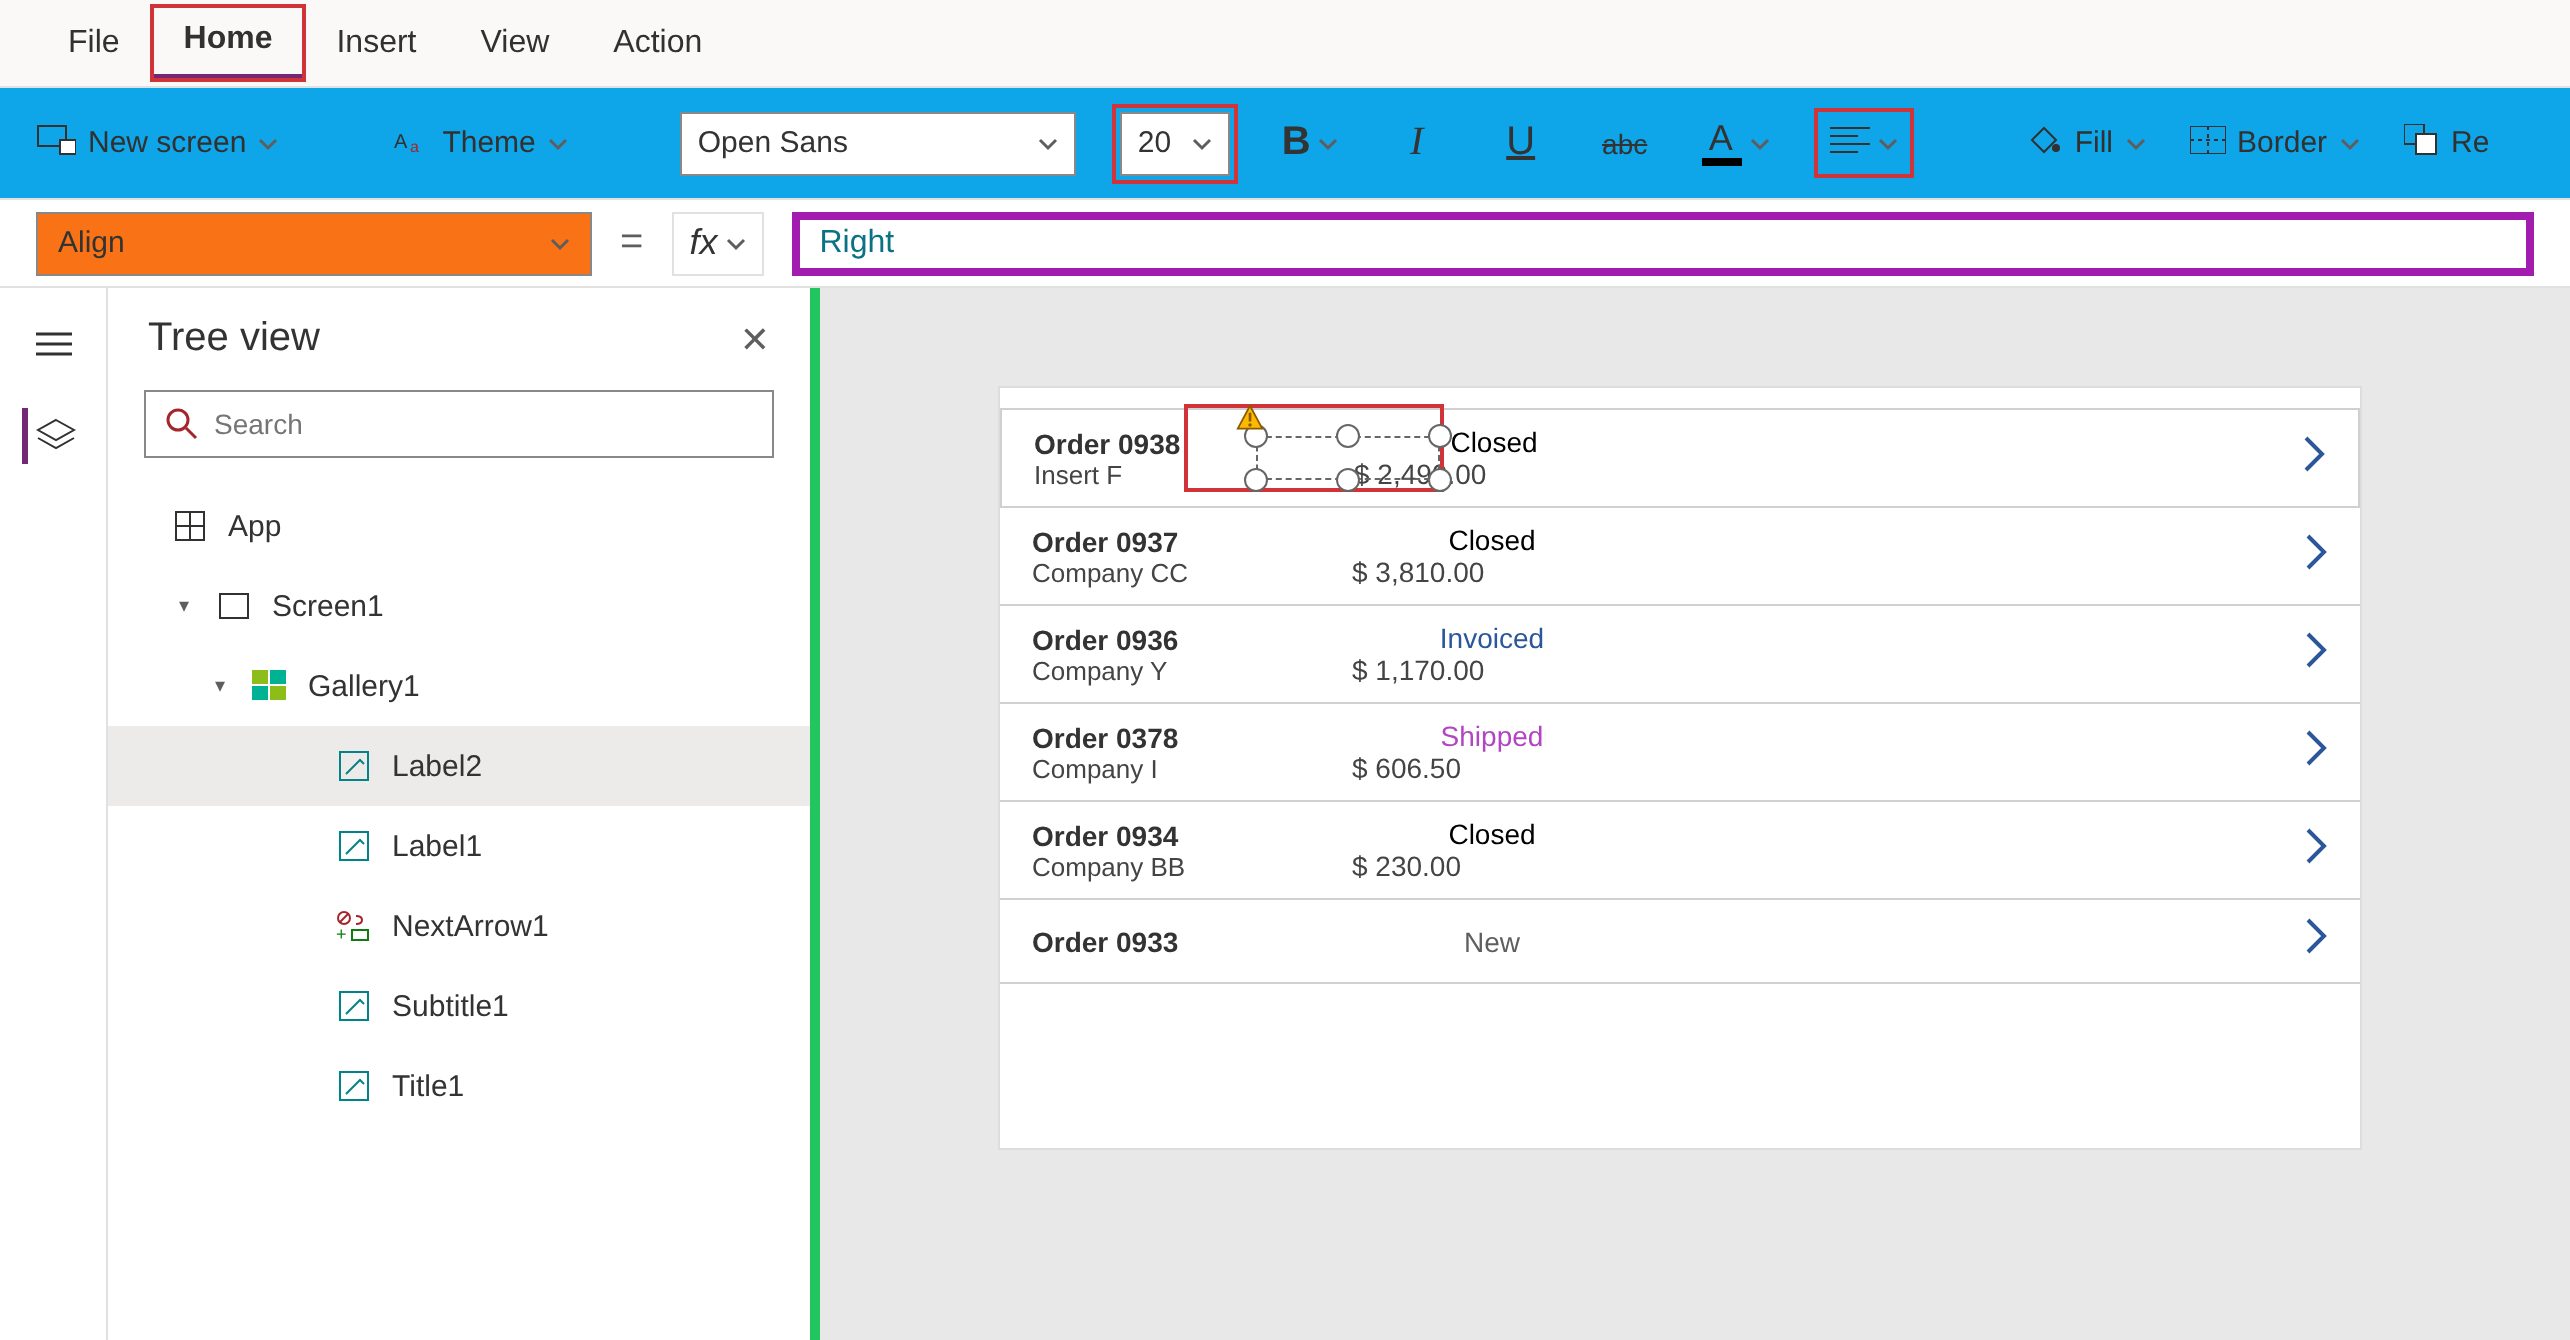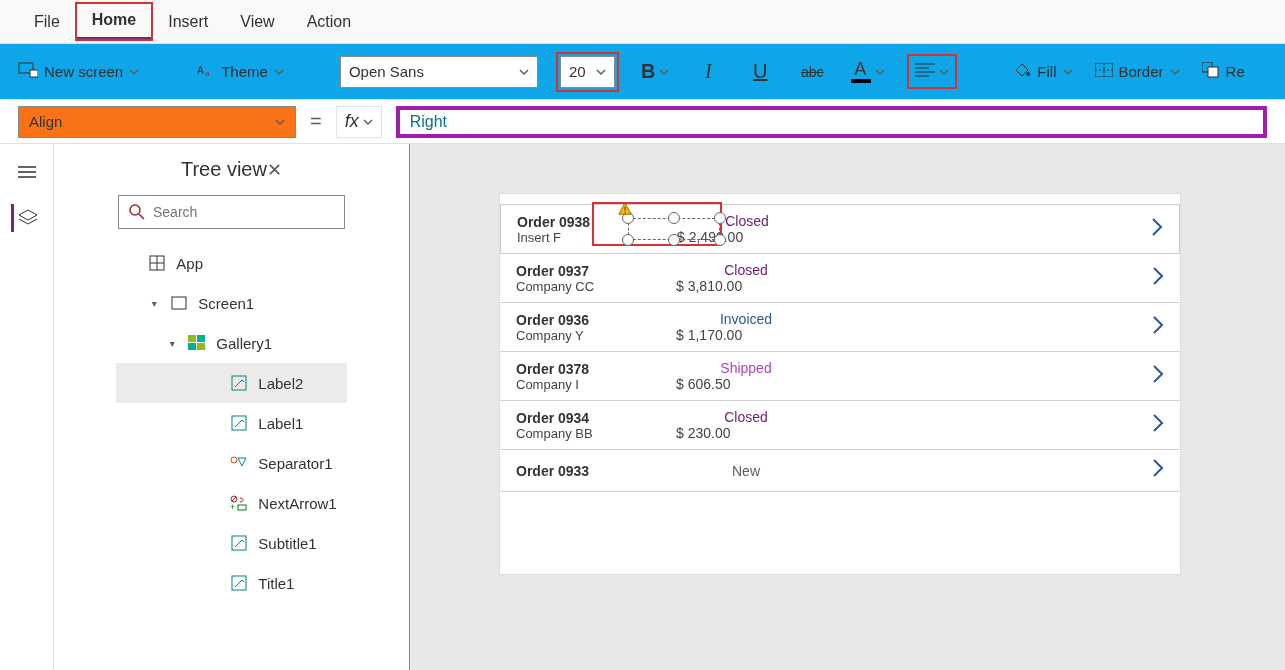--- a/index.html
+++ b/index.html
@@ -29,21 +29,21 @@
   .eq { font-size: 20px; color:#605e5c; }
   .fx { display:inline-flex; align-items:center; gap:4px; font-style:italic; font-family: "Segoe UI", serif; font-size:18px; padding:0 8px; border:1px solid #e1e1e1; height:32px; }
   .formula-input { flex:1; height:32px; border:4px solid #a21caf; padding:0 10px; font-family: Consolas, monospace; font-size:16px; color:#0b7285; display:flex; align-items:center; }
 
   
   .body { display:flex; height: calc(670px - 44px - 56px - 44px); }
   .rail { width: 54px; border-right:1px solid #e1e1e1; display:flex; flex-direction:column; align-items:center; padding-top:14px; gap:18px; }
   .rail-item { width:28px; height:28px; display:flex; align-items:center; justify-content:center; cursor:pointer; }
   .rail-item.active { border-left: 3px solid #742774; margin-left:-3px; padding-left:3px; }
 
-  .treepane { width: 356px; border-right:1px solid #22c55e; background:#fff; display:flex; flex-direction:column;align-items:center; }
+  .treepane { width: 356px; border-right:5px solid #22c55e; background:#fff; display:flex; flex-direction:column; }
   .treehead { display:flex; align-items:center; justify-content:space-between; padding:14px 20px 8px 20px; }
   .treehead h2 { font-size:20px; font-weight:400; }
   .treesearch { margin: 6px 18px 10px 18px; height:34px; border:1px solid #8a8886; display:flex; align-items:center; gap:8px; padding:0 10px; color:#605e5c; }
   .treesearch input { border:none; outline:none; flex:1; font-size:14px; }
   .tree { padding: 4px 0 0 0; font-size:15px; }
   .tree-row { display:flex; align-items:center; height:40px; gap:10px; cursor:pointer; padding-right:10px;}
   .tree-row.selected { background:#edebe9; }
   .tree-row .ind0 { padding-left:22px; }
   .tree-row .ind1 { padding-left:40px; }
   .tree-row .ind3 { padding-left:104px; }
@@ -54,21 +54,21 @@
   .canvas { flex:1; background:#e8e8e8; position:relative; }
   .phone { position:absolute; left:90px; top:50px; width:680px; height:380px; background:#fff; box-shadow:0 0 0 1px #ddd; }
   .gallery { padding:10px 0 0 0; }
   .g-row { position:relative; border-bottom:1px solid #d0d0d0; padding:8px 16px; display:grid; grid-template-columns: 160px 140px 1fr 30px; align-items:center; }
   .g-row:first-child { border-top:1px solid #d0d0d0; border-left:1px solid #d0d0d0; border-right:1px solid #d0d0d0; }
   .g-title { font-weight:600; font-size:14px; }
   .g-sub { font-size:13px; color:#444; }
   .g-status { font-size:14px; text-align:center; }
   .g-price { font-size:14px; color:#444; grid-column:2; }
   .g-arrow { color:#4a6; font-size:18px; text-align:right; }
-  .status-Closed { color:#701a75; }
+  .status-Closed { color:#000000; }
   .status-Invoiced { color:#2b579a; }
   .status-Shipped { color:#b146c2; }
   .status-New { color:#605e5c; }
 
   .sel-overlay { position:absolute; border:2px solid #d13438; pointer-events:none; }
   .sel-inner  { position:absolute; border:1px dashed #666; pointer-events:none; }
   .sel-handle { position:absolute; width:12px; height:12px; border:1px solid #666; border-radius:50%; background:#fff; pointer-events:none; }
   .warn { position:absolute; width:14px; height:14px; }
 
   .chev-svg { stroke:#605e5c; stroke-width:1.5; fill:none; }
@@ -301,30 +301,20 @@
             <svg width="16" height="16">
               <rect x="1" y="1" width="14" height="14" fill="none" stroke="#038387"></rect>
               <path d="M4 12 L11 5 L13 7" fill="none" stroke="#038387"></path>
             </svg>
           </span>
         <span>Label1</span>
       </div>
       <div class="tree-row">
         <span class="ind3"></span>
         <span class="tree-ic">
-            <svg width="18" height="14">
-              <circle cx="4" cy="4" r="3" fill="none" stroke="#ca5010"></circle>
-              <path d="M8 2 L16 2 L12 10 Z" fill="none" stroke="#038387"></path>
-            </svg>
-          </span>
-        <span>Separator1</span>
-      </div>
-      <div class="tree-row">
-        <span class="ind3"></span>
-        <span class="tree-ic">
             <svg width="18" height="16">
               <circle cx="4" cy="4" r="3" fill="none" stroke="#a4262c"></circle>
               <line x1="2" y1="6" x2="6" y2="2" stroke="#a4262c"></line>
               <path d="M10 3 C 14 3 14 7 10 7" fill="none" stroke="#a4262c"></path>
               <text x="0" y="15" font-size="9" fill="#107c10">+</text>
               <rect x="8" y="10" width="8" height="5" fill="none" stroke="#107c10"></rect>
             </svg>
           </span>
         <span>NextArrow1</span>
       </div>

